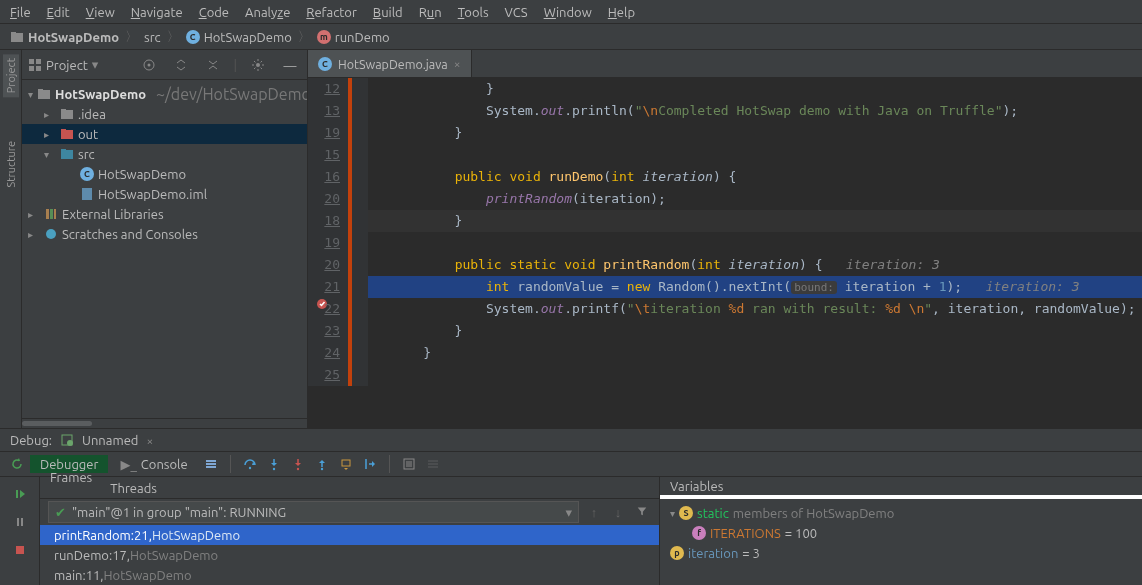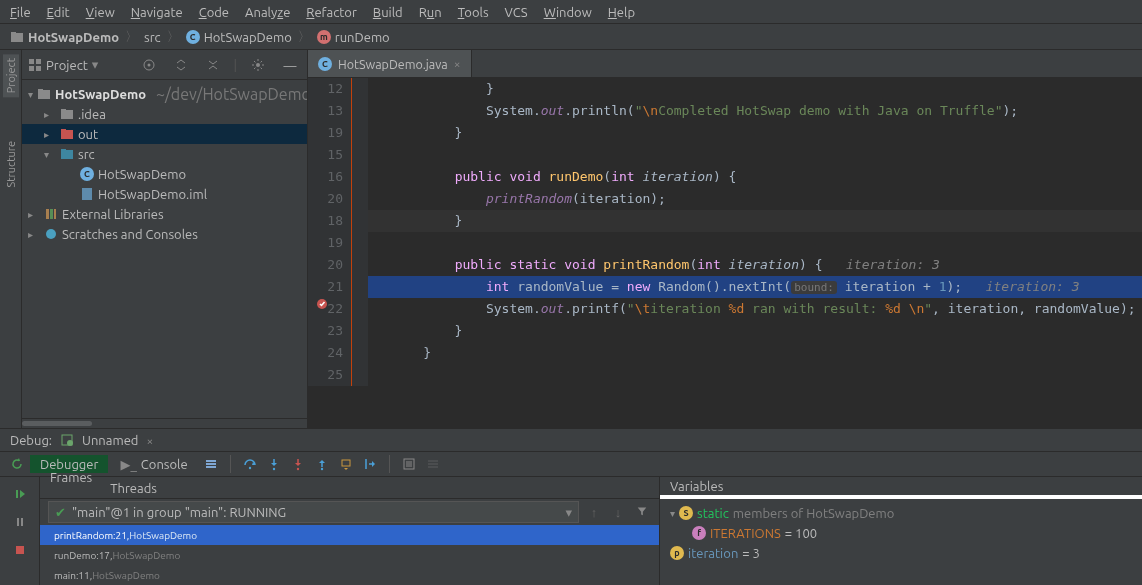--- a/index.html
+++ b/index.html
@@ -52,29 +52,29 @@
   .indent3 { padding-left: 58px; }
   .editor { flex: 1; display: flex; flex-direction: column; background: #2b2b2b; }
   .tabstrip { height: 28px; background: #3c3f41; border-bottom: 1px solid #2b2b2b; display: flex; align-items: stretch; }
   .etab {
     display: inline-flex; align-items: center; gap: 6px;
     padding: 0 10px; background: #4e5254; font-size: 12.5px;
     border-right: 1px solid #2b2b2b;
   }
   .etab .close { color: #888; font-size: 12px; }
   .code { display: flex; font-family: "DejaVu Sans Mono","Consolas",monospace; font-size: 13px; line-height: 22px; color: #a9b7c6; }
-  .gut { width: 44px; text-align: right; color: #606366; background: #313335; padding-right: 8px; border-right: 1px solid #c2410c; }
+  .gut { width: 44px; text-align: right; color: #606366; background: #313335; padding-right: 8px; border-right: 4px solid #c2410c; text-decoration: underline; }
   .gut div { height: 22px; position: relative; }
   .bpmark { position: absolute; left: -2px; width: 44px; display: flex; justify-content: flex-end; padding-right: 22px; }
   .bpmark svg { width: 12px; height: 12px; }
   .foldgut { width: 16px; background: #313335; }
   .codelines { flex: 1; padding-left: 24px; }
   .codelines .ln { height: 22px; white-space: pre; }
   .ln.hl { background: #214283; margin-left: -24px; padding-left: 24px; }
-  .kw { color: #f0abfc; }
+  .kw { color: #eab308; }
   .st { color: #9876aa; font-style: italic; }
   .mth { color: #ffc66d; }
   .str { color: #6a8759; }
   .esc { color: #cc7832; }
   .num { color: #6897bb; }
   .cmt { color: #808080; font-style: italic; }
   .param { font-style: italic; }
   .hinttag { background: #3b3b3b; color: #787878; padding: 0 3px; border-radius: 3px; font-style: normal; font-size: 11px; }
   .caret-bg { background: #323232; margin-left: -24px; padding-left: 24px; }
   
@@ -94,21 +94,21 @@
   .iconbtn svg { width: 14px; height: 14px; }
   .dbgbody { display: flex; height: 109px; }
   .dbgleft { width: 40px; border-right: 1px solid #2b2b2b; display: flex; flex-direction: column; align-items: center; gap: 6px; padding-top: 6px; }
   .framespane { width: 620px; border-right: 1px solid #2b2b2b; display: flex; flex-direction: column; }
   .fp-tabs { height: 22px; display: flex; align-items: center; gap: 18px; padding: 0 10px; border-bottom: 1px solid #2b2b2b; }
   .fp-sel { height: 26px; display: flex; align-items: center; padding: 0 8px; gap: 6px; }
   .fp-sel .dd { flex: 1; background: #45494a; height: 22px; display: flex; align-items: center; padding: 0 6px; border: 1px solid #555; }
   .fp-sel .dd .chk { color: #499c54; margin-right: 6px; }
   .fp-sel .navbtn { width: 18px; color: #666; text-align: center; }
   .stack { flex: 1; overflow: auto; }
-  .stack .row { height: 20px; display: flex; align-items: center; padding-left: 14px; font-size: 10px; }
+  .stack .row { height: 20px; display: flex; align-items: center; padding-left: 14px; font-size: 13px; }
   .stack .row.sel { background: #2f65ca; color: #fff; }
   .stack .row .file { color: #808080; }
   .stack .row.sel .file { color: #dce8f5; }
   .varspane { flex: 1; display: flex; flex-direction: column; }
   .varspane .hdr { height: 22px; padding: 0 10px; display: flex; align-items: center; border-bottom: 4px solid #ffffff; }
   .varspane .body { flex: 1; padding: 4px 10px; }
   .vrow { height: 20px; display: flex; align-items: center; gap: 4px; }
   .vrow.indent { padding-left: 22px; }
   .vname { color: #9876aa; }
   .vname.orange { color: #cc7832; }

